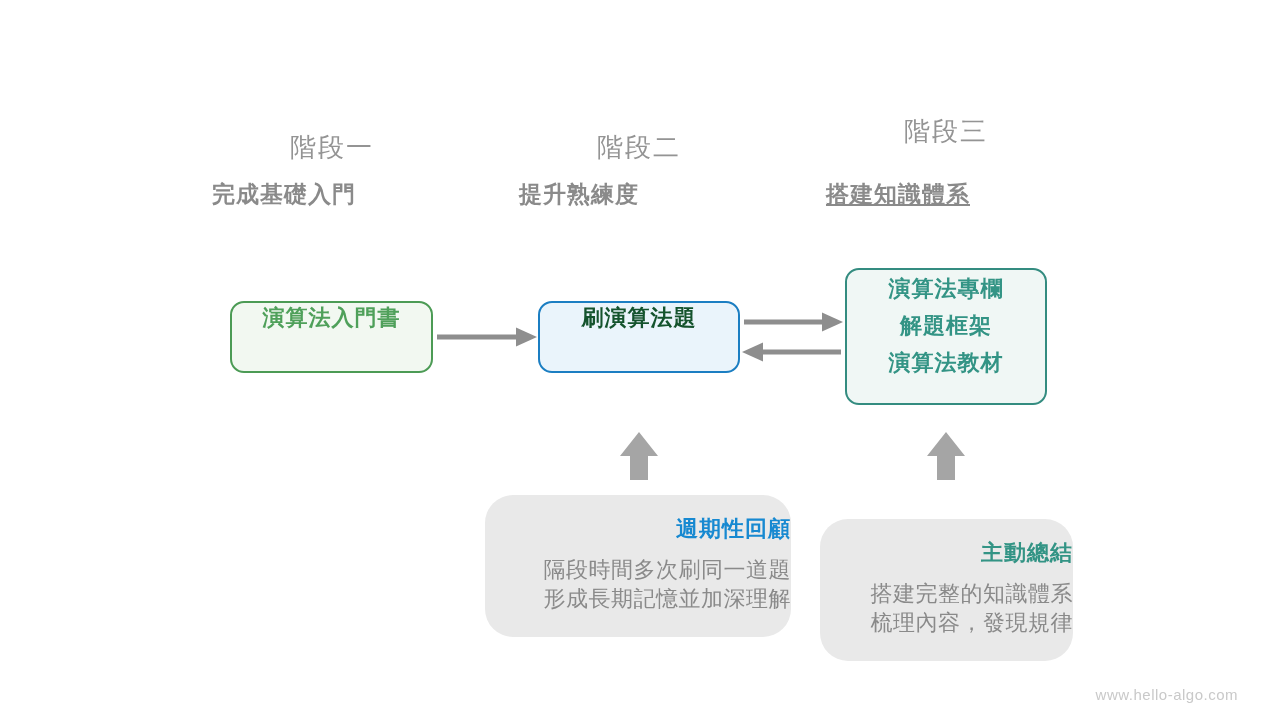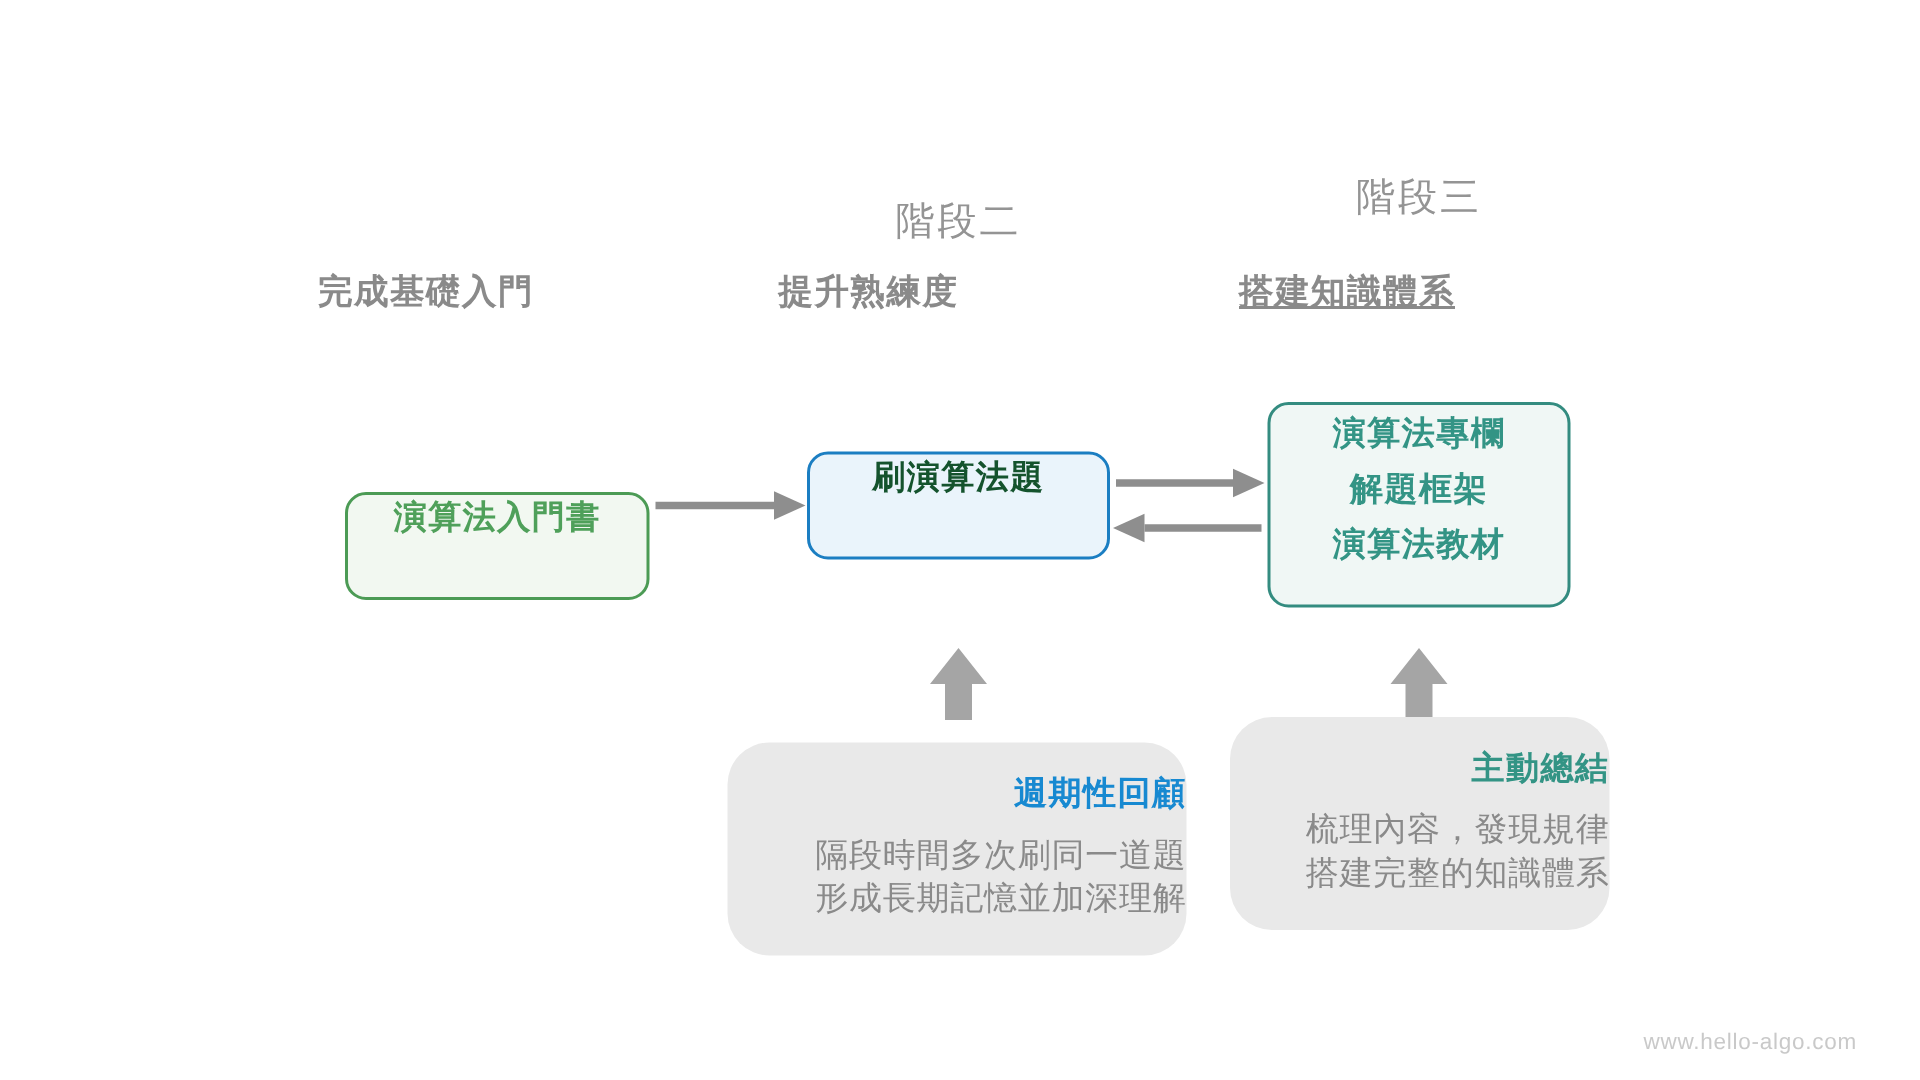--- a/index.html
+++ b/index.html
@@ -7,45 +7,48 @@
     position:relative;width:1280px;height:720px;background:#ffffff;overflow:hidden;
     font-family:"Liberation Sans","DejaVu Sans",sans-serif;
   }
   .stage-header{position:absolute;width:240px;text-align:center;}
   .stage-label{font-size:26px;color:#949494;font-weight:400;letter-spacing:2px;}
   .stage-subtitle{position:absolute;width:240px;text-align:left;font-size:23px;font-weight:700;color:#8a8a8a;letter-spacing:1px;}
   .node{
     position:absolute;display:flex;flex-direction:column;align-items:center;
     border-radius:14px;box-sizing:border-box;font-weight:700;font-size:22px;letter-spacing:1px;
   }
-  .node-1{left:230px;top:301px;width:203px;height:72px;border:2.5px solid #4c9b55;background:#f2f8f1;color:#4fa05a;margin-top:27px;}
+  .node-1{left:230px;top:301px;width:203px;height:72px;border:2.5px solid #4c9b55;background:#f2f8f1;color:#4fa05a;}
   .node-2{left:538px;top:301px;width:202px;height:72px;border:2.5px solid #1b7ec2;background:#eaf4fb;color:#14532d;}
   .node-3{left:845px;top:268px;width:202px;height:137px;border:2.5px solid #348c80;background:#f0f7f5;color:#339485;}
   .node-3 .node-line{line-height:37px;}
   .note{
     position:absolute;background:#e9e9e9;border-radius:28px;box-sizing:border-box;
     display:flex;flex-direction:column;align-items:flex-end;
   }
   .note-1{left:485px;top:495px;width:306px;height:142px;}
-  .note-2{left:820px;top:478px;width:253px;height:142px;}
+  .note-2{left:820px;top:519px;width:253px;height:142px;}
   .note-title{margin-top:19px;font-size:22px;font-weight:700;letter-spacing:1px;}
   .note-title.blue{color:#1789d1;}
   .note-title.teal{color:#339485;}
   .note-body{margin-top:11px;font-size:22px;color:#8a8a8a;line-height:29px;text-align:center;letter-spacing:0.5px;}
   .arrows{position:absolute;left:0;top:0;width:1280px;height:720px;pointer-events:none;}
   .watermark{
     position:absolute;right:42px;top:686px;font-family:Liberation Sans, sans-serif;
     font-size:15px;color:#c9c9c9;letter-spacing:0.5px;
   }
 </style>
 </head>
 <body>
 
 <div class="canvas">
 
+  <div class="stage-header" style="left:212px;top:130px;">
+    <span class="stage-label">階段一</span>
+  </div>
   <div class="stage-subtitle" style="left:212px;top:179px;">完成基礎入門</div>
 
   <div class="stage-header" style="left:519px;top:130px;">
     <span class="stage-label">階段二</span>
   </div>
   <div class="stage-subtitle" style="left:519px;top:179px;">提升熟練度</div>
 
   <div class="stage-header" style="left:826px;top:114px;">
     <span class="stage-label">階段三</span>
   </div>
@@ -86,20 +89,20 @@
     <div class="note-title blue">週期性回顧</div>
     <div class="note-body">
       <div>隔段時間多次刷同一道題</div>
       <div>形成長期記憶並加深理解</div>
     </div>
   </div>
 
   <div class="note note-2">
     <div class="note-title teal">主動總結</div>
     <div class="note-body">
+      <div>搭建完整的知識體系</div>
       <div>梳理內容，發現規律</div>
-      <div>搭建完整的知識體系</div>
     </div>
   </div>
 
   <div class="watermark">www.hello-algo.com</div>
 
 </div>
 
 </body></html>

